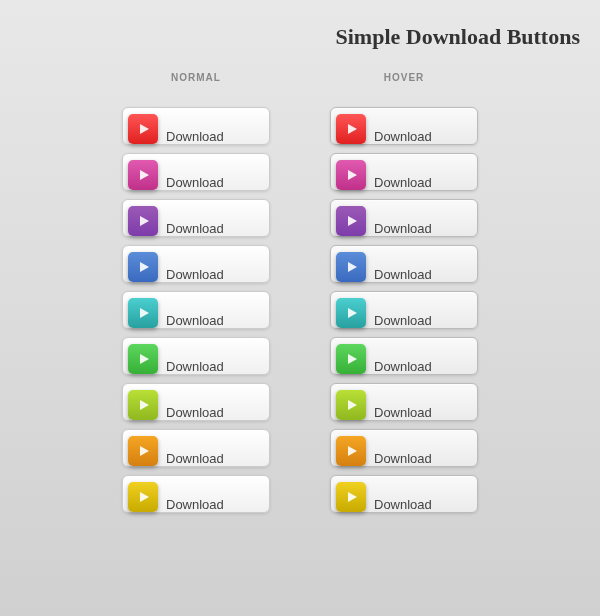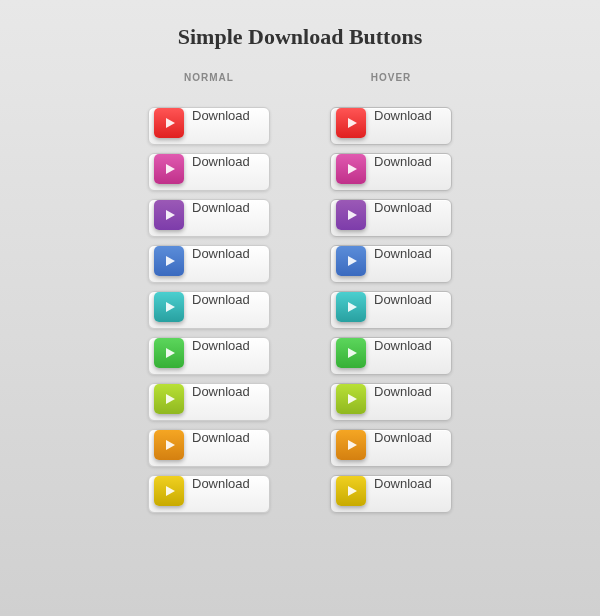--- a/index.html
+++ b/index.html
@@ -15,21 +15,21 @@
     }
 
     .page-container {
       width: 600px;
       min-height: 616px;
       background: linear-gradient(to bottom, #e8e8e8, #d0d0d0);
       padding: 24px 20px 30px;
     }
 
     .page-title {
-      text-align: center;
+      text-align: right;
       font-size: 22px;
       font-weight: bold;
       color: #333;
       margin-bottom: 22px;
       font-family: Georgia, serif;
     }
 
     .columns-wrapper {
       display: flex;
       justify-content: center;
@@ -47,22 +47,22 @@
       font-size: 10px;
       font-weight: bold;
       color: #888;
       letter-spacing: 1px;
       margin-bottom: 24px;
       text-transform: uppercase;
     }
 
     .download-btn {
       display: flex;
-      align-items: flex-start;
-      width: 122px;
+      align-items: flex-end;
+      width: 148px;
       height: 38px;
       background: linear-gradient(to bottom, #ffffff, #f0f0f0);
       border: 1px solid #ccc;
       border-radius: 6px;
       cursor: pointer;
       margin-bottom: 8px;
       padding: 0 8px 0 0;
       box-shadow: 0 1px 3px rgba(0,0,0,0.12), inset 0 1px 0 rgba(255,255,255,0.8);
       text-decoration: none;
     }

